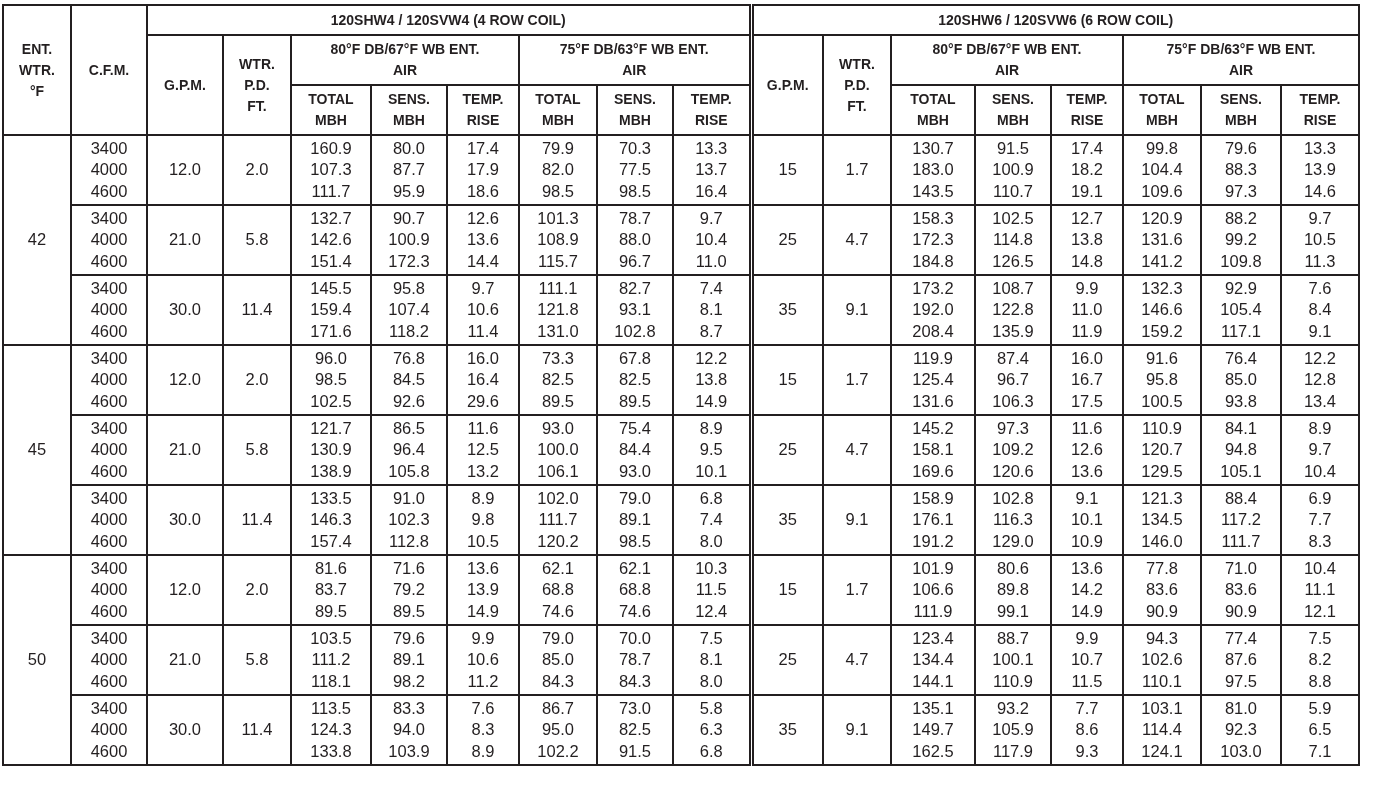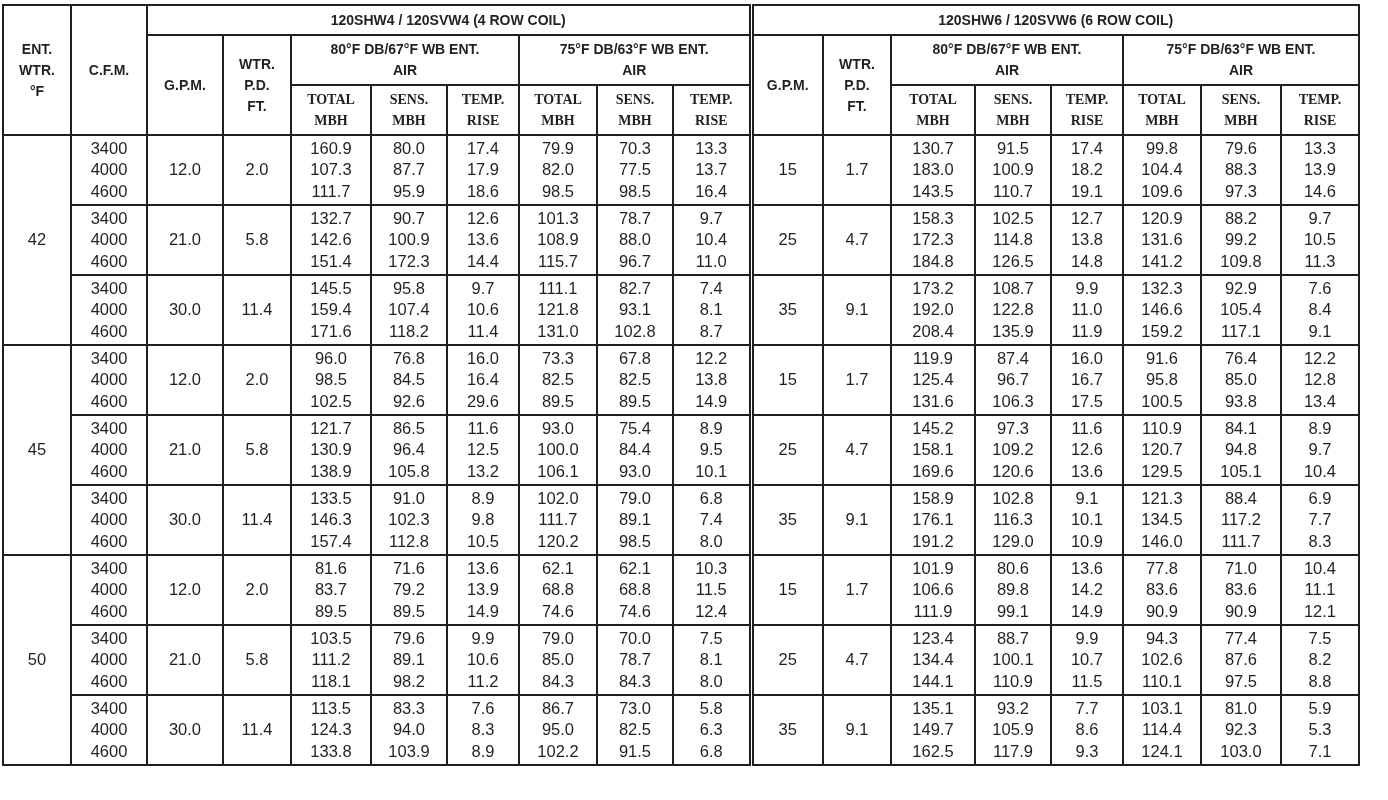--- a/index.html
+++ b/index.html
@@ -4,21 +4,21 @@
 <style>
   html, body { margin: 0; padding: 0; background: #ffffff; }
   body { width: 1388px; height: 800px; overflow: hidden; font-family: "Liberation Sans", sans-serif; color: #231f20; }
   .wrap { position: absolute; left: 2px; top: 4px; }
   table { border-collapse: collapse; table-layout: fixed; }
   td, th { border: 2px solid #231f20; padding: 0; text-align: center; vertical-align: middle; }
   th { font-weight: bold; font-size: 14px; line-height: 21px; }
   td { font-size: 16.5px; line-height: 21.6px; font-weight: normal; }
   .title-cell { height: 28px; }
   .sub-cell { height: 48px; }
-  .col-cell { height: 48px; font-family: Liberation Serif, serif; }
+  .col-cell { height: 48px; }
   .data-cell { height: 70px; }
   .sep-left { border-left: 5px double #231f20; }
   .stack span { display: block; }
 </style>
 </head>
 <body>
 
 <div class="wrap">
 <table>
   <colgroup>
@@ -765,19 +765,19 @@
             <span>114.4</span>
             <span>124.1</span>
           </td>
           <td class="stack">
             <span>81.0</span>
             <span>92.3</span>
             <span>103.0</span>
           </td>
           <td class="stack">
             <span>5.9</span>
-            <span>5.3</span>
+            <span>6.5</span>
             <span>7.1</span>
           </td>
         </tr>
       </tbody>
 </table>
 </div>
 
 </body></html>

